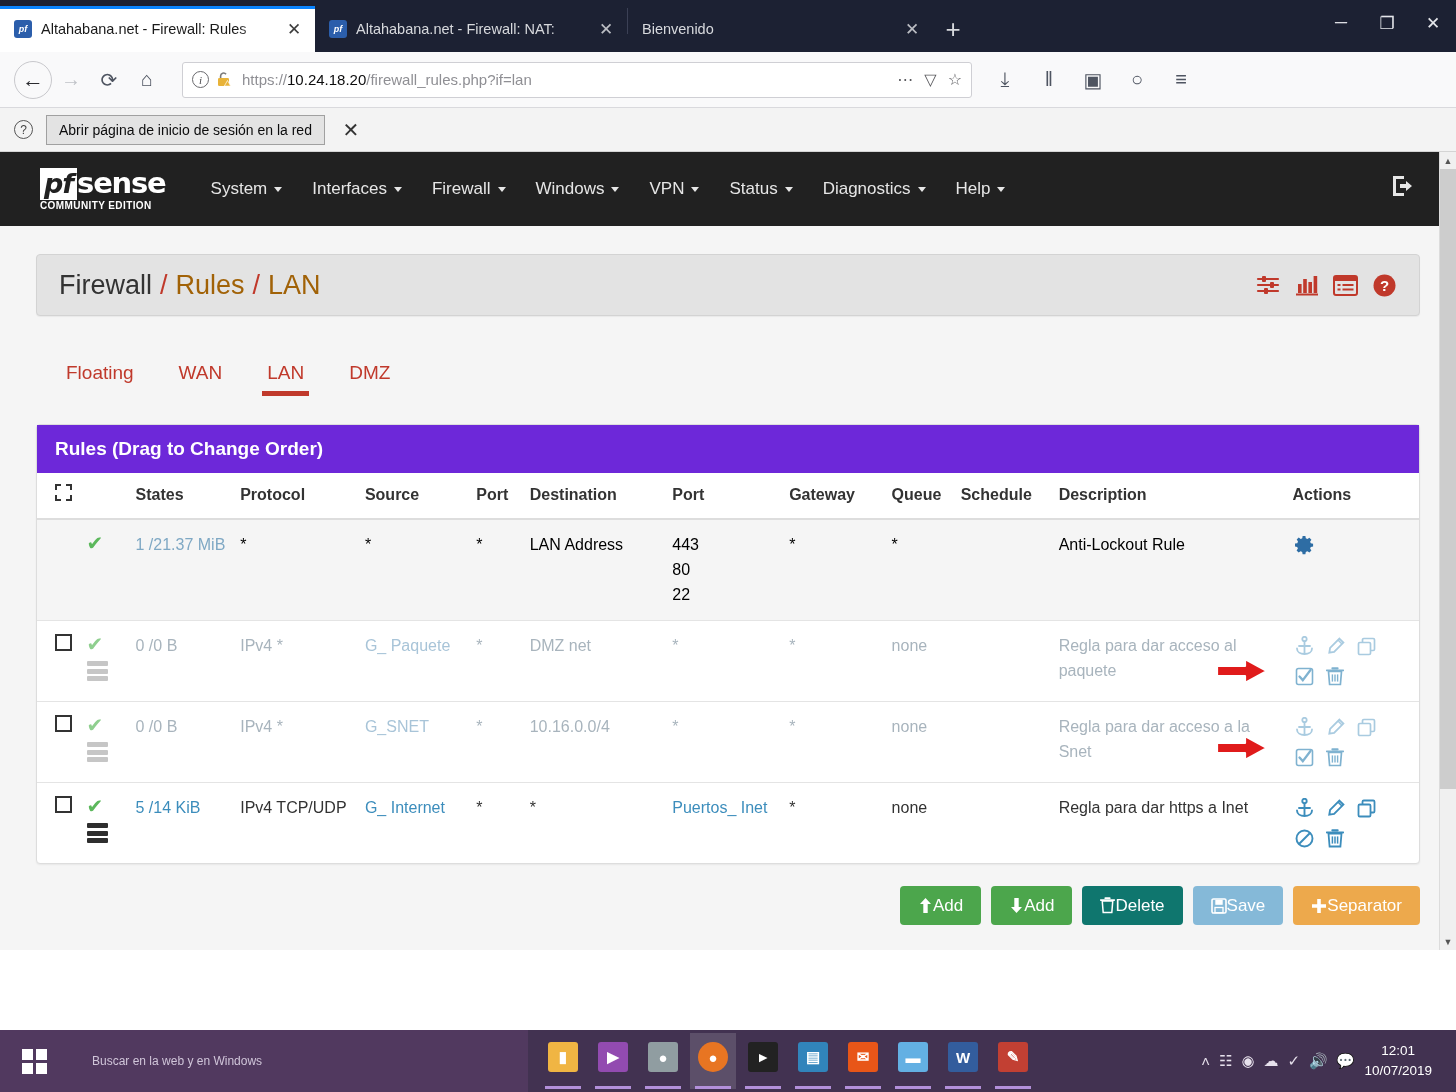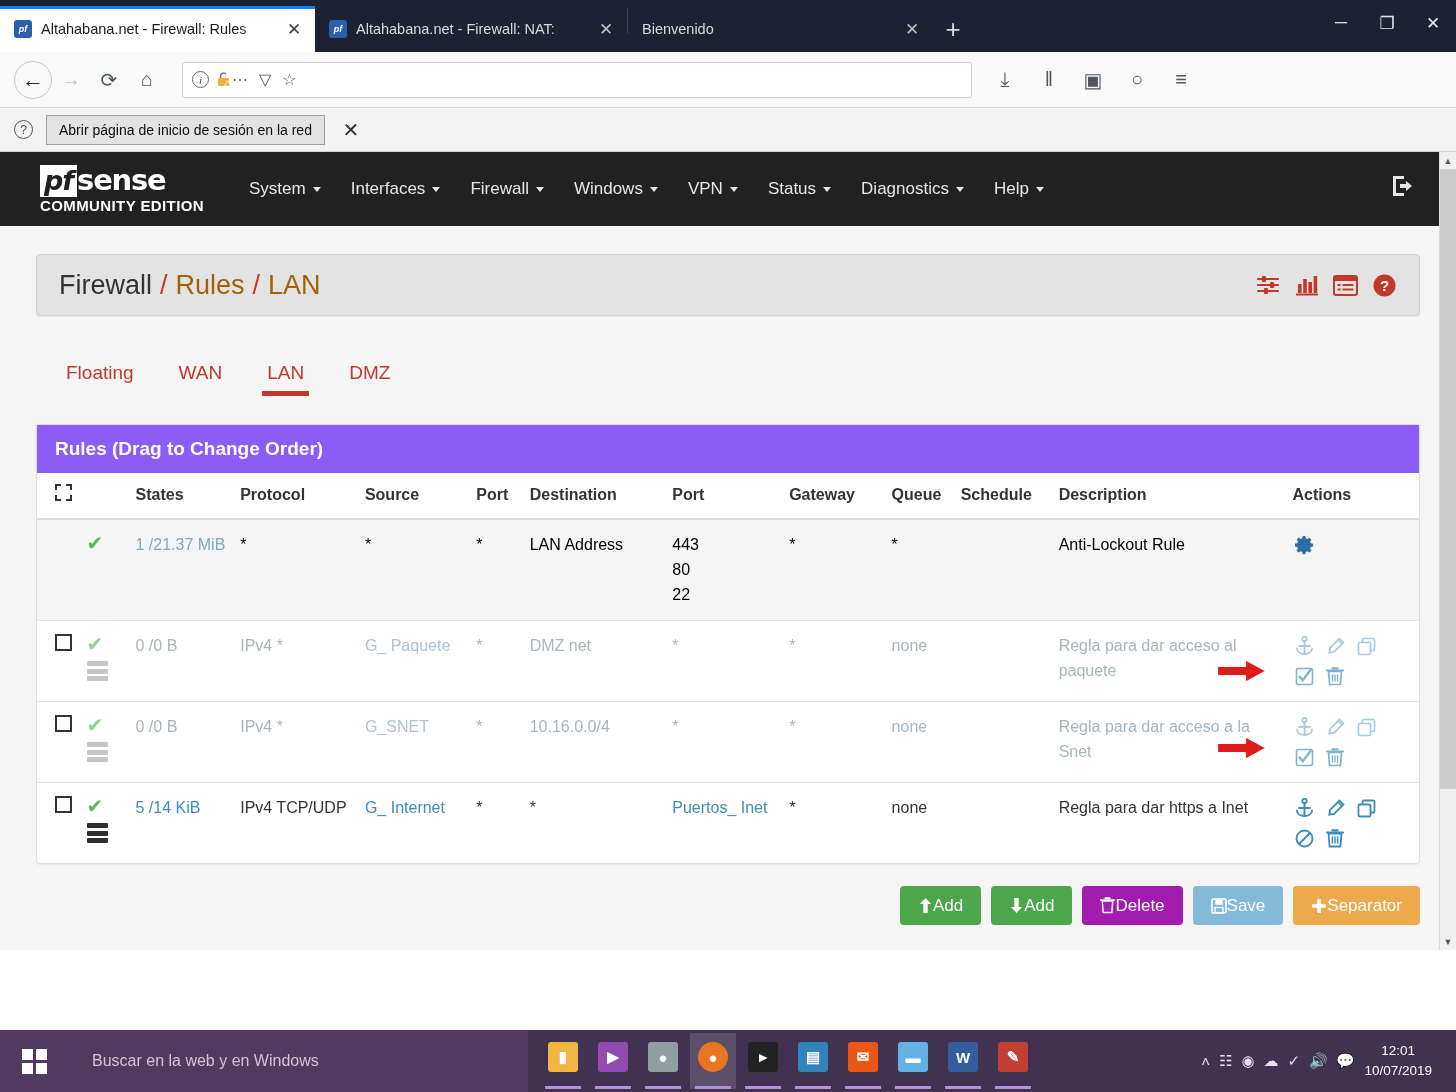--- a/index.html
+++ b/index.html
@@ -189,21 +189,21 @@
     font-size: 27px; line-height: 1;
     padding: 2px 4px 3px 4px;
     font-family: "DejaVu Sans", sans-serif;
     letter-spacing: -1px;
   }
   .pf-logo-sense {
     color: #fff; font-weight: bold; font-size: 29px; line-height: 1;
     font-family: "DejaVu Sans", sans-serif; letter-spacing: -1.2px;
   }
   .pf-logo-sub {
-    color: #fff; font-size: 15px; font-weight: bold; letter-spacing: .4px; margin-top: 0;
+    color: #fff; font-size: 10px; font-weight: bold; letter-spacing: .4px; margin-top: 0;
   }
   .pf-menu { display: flex; align-items: center; gap: 0; }
   .pf-menu-item {
     color: #e6e6e6;
     font-size: 17px;
     padding: 10px 15px;
     display: flex; align-items: center; gap: 7px;
   }
   .caret {
     width: 0; height: 0;
@@ -249,21 +249,21 @@
 
   
   .panel {
     margin: 28px 0 0 0;
     background: #fff;
     border: 1px solid #ddd;
     border-radius: 4px;
     box-shadow: 0 1px 2px rgba(0,0,0,.06);
   }
   .panel-head {
-    background: #8b5cf6;
+    background: #6d28d9;
     color: #fff;
     font-size: 19px;
     font-weight: bold;
     padding: 13px 18px;
   }
   table.rules { width: 100%; border-collapse: collapse; }
   table.rules th {
     text-align: left;
     font-size: 16px;
     color: #333;
@@ -351,21 +351,21 @@
     display: flex; align-items: center; gap: 0;
     color: #fff;
     font-size: 17px;
     padding: 11px 18px;
     border-radius: 4px;
     border: none;
     line-height: 1;
   }
   .btn .bi { font-size: 17px; display:flex; align-items:center; }
   .btn-green  { background: #4ca64c; }
-  .btn-red    { background: #a21caf; }
+  .btn-red    { background: #0f766e; }
   .btn-blue   { background: #85b9d8; }
   .btn-orange { background: #eda94c; }
 
   
   .pg-scroll {
     position: absolute; right: 0; top: 0; width: 17px; height: 798px;
     background: #f0f0f0; border-left: 1px solid #dcdcdc;
   }
   .pg-scroll .arrow { height: 17px; display:flex; align-items:center; justify-content:center; font-size: 9px; color: #555; }
   .pg-scroll .thumb {
@@ -388,21 +388,21 @@
     background: #4a3159;
   }
   .win-logo { display: grid; grid-template-columns: 11px 11px; grid-template-rows: 11px 11px; gap: 3px; }
   .win-logo i { background: #fff; display: block; }
   .search-box {
     width: 460px; height: 62px;
     background: #4a3159;
     display: flex; align-items: center;
     padding-left: 24px;
     color: #cfc4d8;
-    font-size: 16px;
+    font-size: 12px;
   }
   .tb-icons { display: flex; align-items: center; gap: 4px; margin-left: 12px; }
   .tb-app {
     width: 46px; height: 56px;
     display: flex; align-items: flex-start; justify-content: center;
     padding-top: 9px;
     position: relative;
   }
   .tb-app.running::after {
     content: ""; position: absolute; bottom: 0; left: 5px; right: 5px;
@@ -455,20 +455,21 @@
 
     <div class="urlbar">
       <span class="url-ident">
         <span class="ident-i">i</span>
         <svg width="16" height="17" viewBox="0 0 16 17">
           <rect x="2" y="7" width="11" height="8" rx="1.3" fill="#e8b339"></rect>
           <path d="M4.6 7V5a3 3 0 0 1 5.4-1.8" fill="none" stroke="#7a7a7a" stroke-width="1.6"></path>
           <path d="M11.5 9.5l3.2 5.6H8.3z" fill="#e8b339" stroke="#fff" stroke-width=".7"></path>
         </svg>
       </span>
+      <span class="url-text"><span>https://</span><span class="host">10.24.18.20</span><span>/firewall_rules.php?if=lan</span></span>
       <span class="url-icons">
         <span>⋯</span>
         <span>▽</span>
         <span>☆</span>
       </span>
     </div>
 
     <div class="toolbar-right">
       <div class="nav-btn">⤓</div>
       <div class="nav-btn">‖</div>

